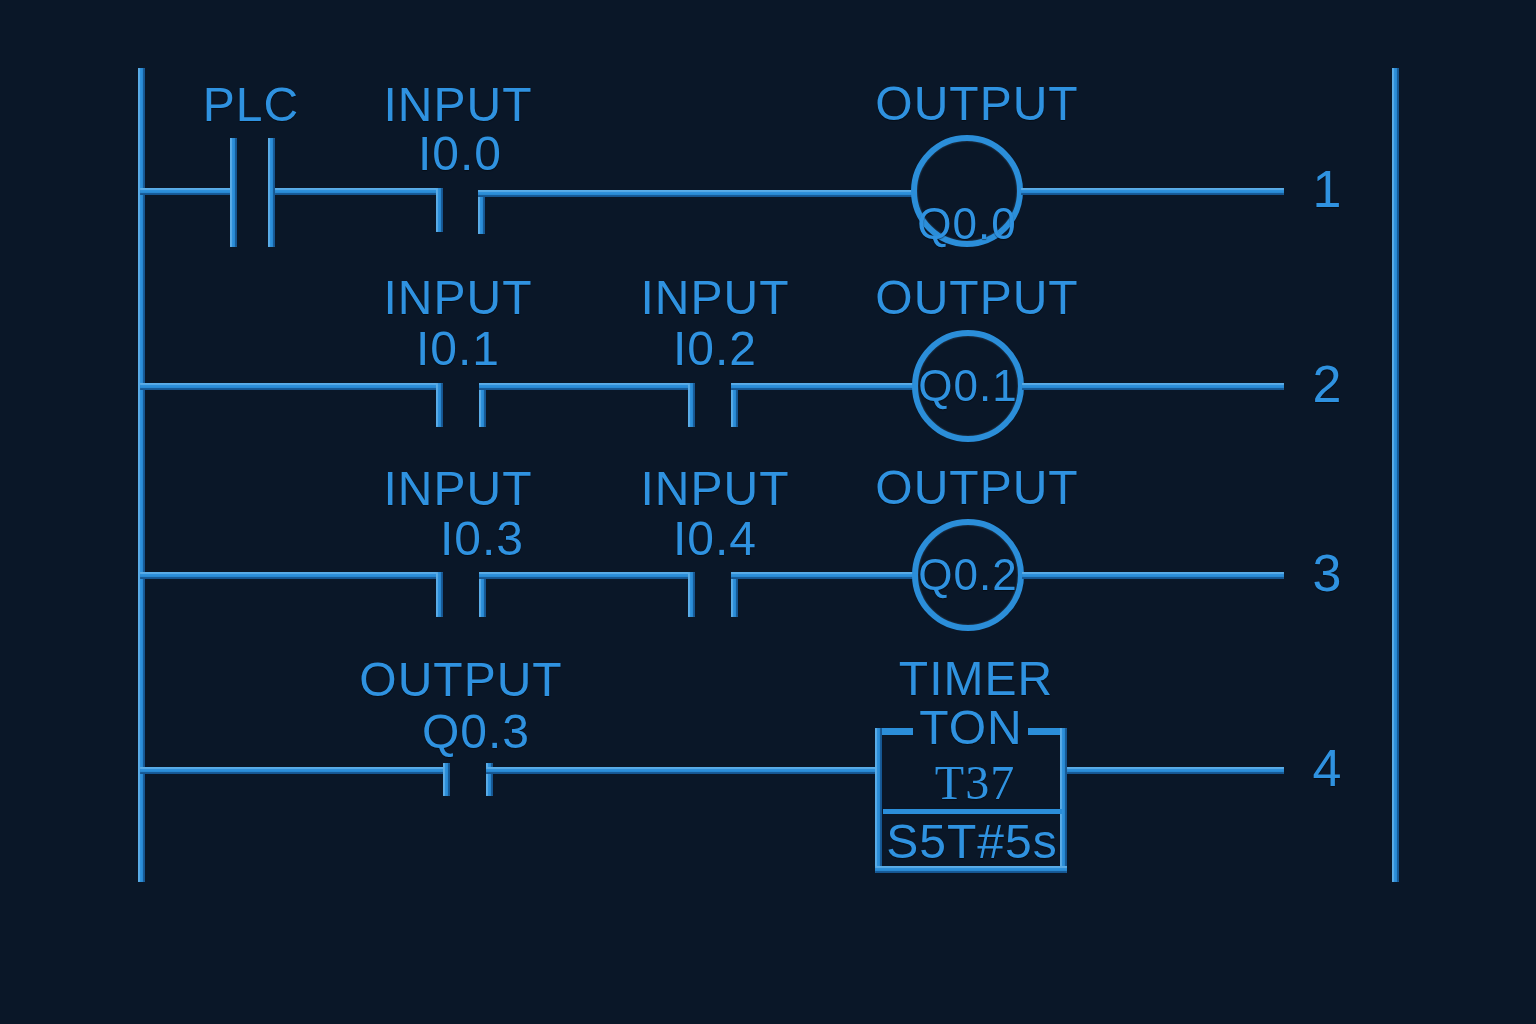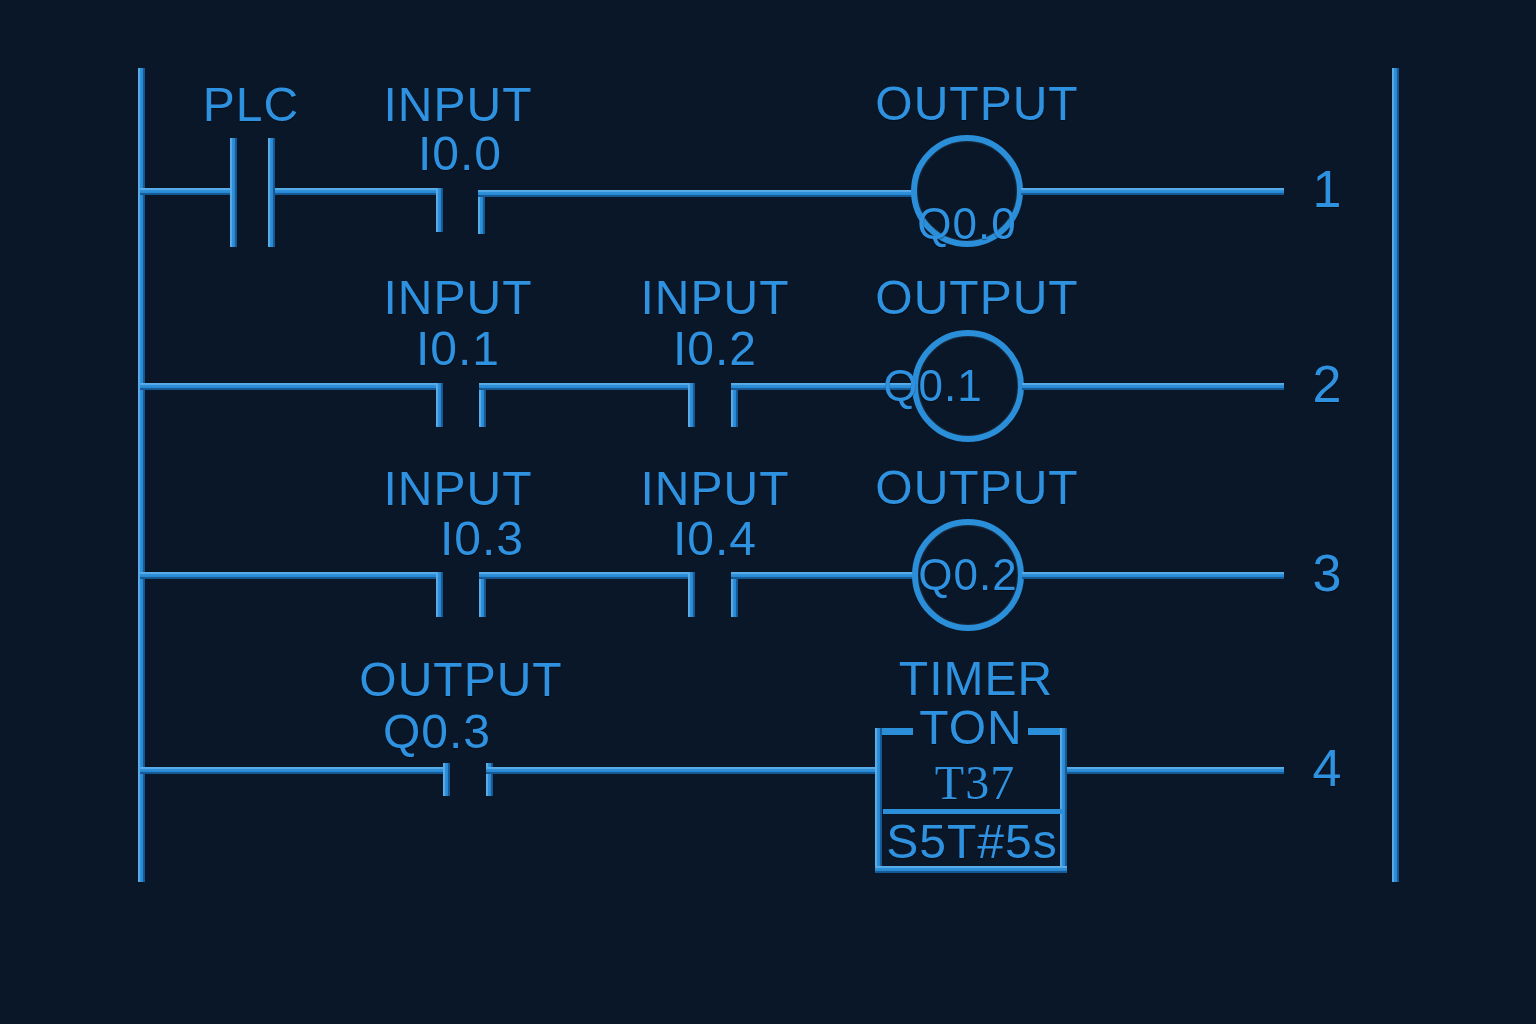--- a/index.html
+++ b/index.html
@@ -95,21 +95,21 @@
     <div class="hline" style="left:479px;top:383px;width:216px;"></div>
 
     <div class="vline" style="left:688px;top:383px;height:44px;"></div>
     <div class="vline" style="left:731px;top:383px;height:44px;"></div>
     <div class="label" style="left:715px;top:297px;">INPUT</div>
     <div class="label" style="left:715px;top:348px;">I0.2</div>
     <div class="hline" style="left:731px;top:383px;width:183px;"></div>
 
     <div class="label" style="left:977px;top:297px;">OUTPUT</div>
     <div class="coil" style="left:912px;top:330px;"></div>
-    <div class="coil-text" style="left:933px;top:386px;">Q0.1</div>
+    <div class="coil-text" style="left:968px;top:386px;">Q0.1</div>
     <div class="hline" style="left:1022px;top:383px;width:262px;"></div>
     <div class="rung-num" style="left:1327px;top:384px;">2</div>
   </div>
 
   <div>
     <div class="hline" style="left:140px;top:572px;width:303px;"></div>
 
     <div class="vline" style="left:436px;top:572px;height:45px;"></div>
     <div class="vline" style="left:479px;top:572px;height:45px;"></div>
     <div class="label" style="left:458px;top:488px;">INPUT</div>
@@ -128,21 +128,21 @@
     <div class="hline" style="left:1022px;top:572px;width:262px;"></div>
     <div class="rung-num" style="left:1327px;top:573px;">3</div>
   </div>
 
   <div>
     <div class="hline" style="left:140px;top:767px;width:309px;"></div>
 
     <div class="vline" style="left:443px;top:763px;height:33px;"></div>
     <div class="vline" style="left:486px;top:763px;height:33px;"></div>
     <div class="label" style="left:461px;top:679px;">OUTPUT</div>
-    <div class="label" style="left:437px;top:731px;">Q0.3</div>
+    <div class="label" style="left:476px;top:731px;">Q0.3</div>
     <div class="hline" style="left:486px;top:767px;width:392px;"></div>
 
     <div class="label" style="left:967px;top:678px;margin-left:9px;">TIMER</div>
     <div class="timer-box-side" style="left:875px;top:728px;width:38px;height:7px;"></div>
     <div class="timer-box-side" style="left:1028px;top:728px;width:39px;height:7px;"></div>
     <div class="label" style="left:971px;top:727px;text-align:right;">TON</div>
     <div class="timer-box-side vline" style="left:875px;top:728px;height:145px;"></div>
     <div class="timer-box-side vline" style="left:1060px;top:728px;height:145px;"></div>
     <div class="timer-box-side hline" style="left:875px;top:866px;width:192px;"></div>
     <div class="label" style="left:975px;top:782px;font-family:Liberation Serif, serif;">T37</div>

